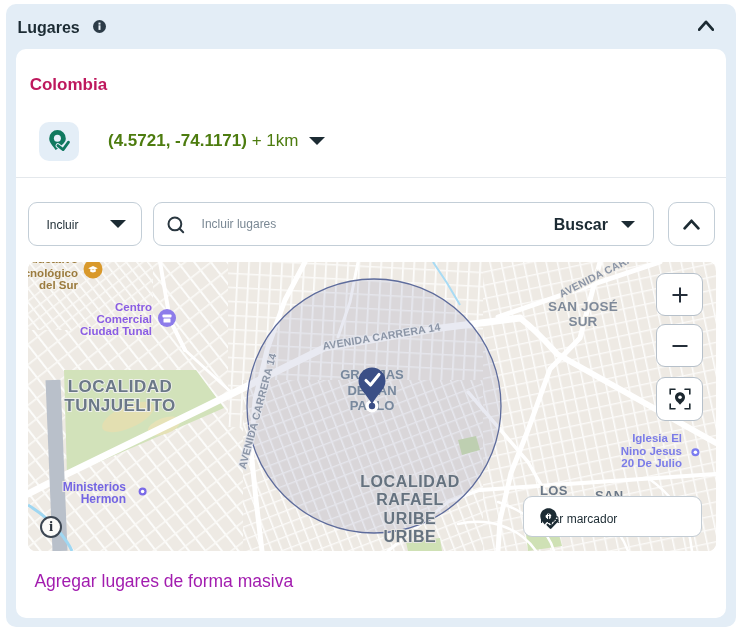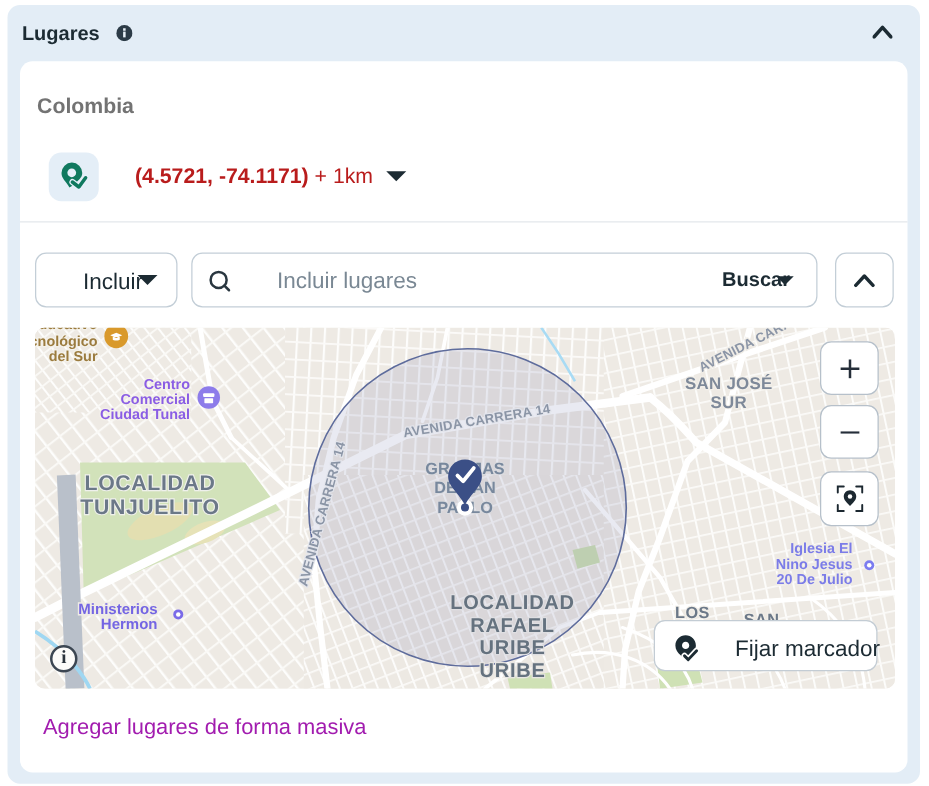--- a/index.html
+++ b/index.html
@@ -2,31 +2,31 @@
 <html><head>
 <meta charset="utf-8">
 <style>
   html,body{margin:0;padding:0;}
   body{width:743px;height:629px;background:#fff;position:relative;overflow:hidden;
        font-family:"Liberation Sans",sans-serif;}
   .abs{position:absolute;}
   .panel{left:6px;top:4px;width:730px;height:623px;background:#e3edf6;border-radius:10px;}
   .card{left:16px;top:49px;width:710px;height:569px;background:#fff;border-radius:10px;}
   .hdr{left:17.5px;top:19.9px;font-weight:700;font-size:16px;line-height:16px;color:#1c2b33;text-align:center;}
-  .colombia{left:29.7px;top:76.2px;font-weight:700;font-size:17px;line-height:17px;color:#737373;}
+  .colombia{left:29.7px;top:76.2px;font-weight:700;font-size:17px;line-height:17px;color:#be185d;}
   .tile{left:39px;top:122px;width:40px;height:39px;background:#e4eef7;border-radius:10px;}
-  .coords{left:108px;top:131.5px;font-size:17px;line-height:17px;color:#b91c1c;}
+  .coords{left:108px;top:131.5px;font-size:17px;line-height:17px;color:#4d7c0f;}
   .caret{width:0;height:0;border-left:8px solid transparent;border-right:8px solid transparent;border-top:8.5px solid #1c2b33;}
   .divider{left:16px;top:177px;width:710px;height:1px;background:#e4e8ec;}
   .ibox{left:27.5px;top:202px;width:112px;height:42px;background:#fff;border:1px solid #c3ced7;border-radius:9px;}
   .sbox{left:153px;top:202px;width:499px;height:42px;background:#fff;border:1px solid #c3ced7;border-radius:9px;}
   .cbtn{left:667.5px;top:202px;width:45.5px;height:42px;background:#fff;border:1px solid #c3ced7;border-radius:9px;}
-  .rowtxt{font-size:18px;line-height:18px;color:#1c2b33;margin-left:20px;}
+  .rowtxt{font-size:12px;line-height:18px;color:#1c2b33;}
   .ph{color:#7a8894;}
-  .buscar{font-weight:700;font-size:16px;line-height:16px;color:#1c2b33;margin-left:24px;}
+  .buscar{font-weight:700;font-size:16px;line-height:16px;color:#1c2b33;}
   .map{left:28px;top:262px;width:688px;height:289px;border-radius:8px;overflow:hidden;}
   .mbtn{background:#fff;border:1px solid #b6c0ca;border-radius:9px;box-sizing:border-box;}
   .fijar{left:523px;top:496px;width:179px;height:41px;background:#fff;border:1px solid #c3ccd4;border-radius:9px;box-sizing:border-box;}
   .mapinfo{left:40px;top:516px;width:22px;height:22px;border-radius:50%;border:2px solid #3c4652;background:#fcfbf9;box-sizing:border-box;}
   .link{left:34.4px;top:572px;font-size:17.5px;line-height:18px;color:#a21caf;}
 </style>
 </head>
 <body>
 <div class="abs panel"></div>
 <div class="abs card"></div>
@@ -198,16 +198,16 @@
   </g>
   <path d="M11 4.2 C8.2 4.2 6 6.4 6 9.2 C6 11.3 7.2 12.8 8.5 14.1 L11 16.8 L13.5 14.1 C14.8 12.8 16 11.3 16 9.2 C16 6.4 13.8 4.2 11 4.2 Z" fill="#1c2830"></path>
   <circle cx="11" cy="9.2" r="1.8" fill="#fff"></circle>
 </svg>
 <div class="abs fijar"></div>
 <svg class="abs" style="left:539px;top:507px" width="20" height="23" viewBox="0 0 20 23">
   <path fill-rule="evenodd" d="M9.5 1.2 C4.9 1.2 1.3 4.8 1.3 9.3 C1.3 12.6 3.3 15 5.3 17 L9.5 21.2 L11.2 19.5 L12.8 17.8 C14.9 15.7 17.7 13 17.7 9.3 C17.7 4.8 14.1 1.2 9.5 1.2 Z M9.5 12.2 C7.9 12.2 6.6 10.9 6.6 9.3 C6.6 7.7 7.9 6.4 9.5 6.4 C11.1 6.4 12.4 7.7 12.4 9.3 C12.4 10.9 11.1 12.2 9.5 12.2 Z" fill="#1c2b33"></path>
   <path d="M8.6 17.7 L11.6 20.7 L18.3 13.6" fill="none" stroke="#fff" stroke-width="5" stroke-linecap="round" stroke-linejoin="round"></path>
   <path d="M8.6 17.7 L11.6 20.7 L18.3 13.6" fill="none" stroke="#1c2b33" stroke-width="2.3" stroke-linecap="round" stroke-linejoin="round"></path>
 </svg>
-<div class="abs rowtxt" style="left:568px;top:509.5px;">Fijar marcador</div>
+<div class="abs rowtxt" style="left:540px;top:509.5px;">Fijar marcador</div>
 <div class="abs mapinfo"></div>
 <div class="abs" style="left:40px;top:516px;width:22px;height:22px;text-align:center;font-family:'Liberation Serif',serif;font-weight:700;font-size:15px;line-height:20px;color:#2b333c;">i</div>
 <div class="abs link">Agregar lugares de forma masiva</div>
 
 </body></html>

